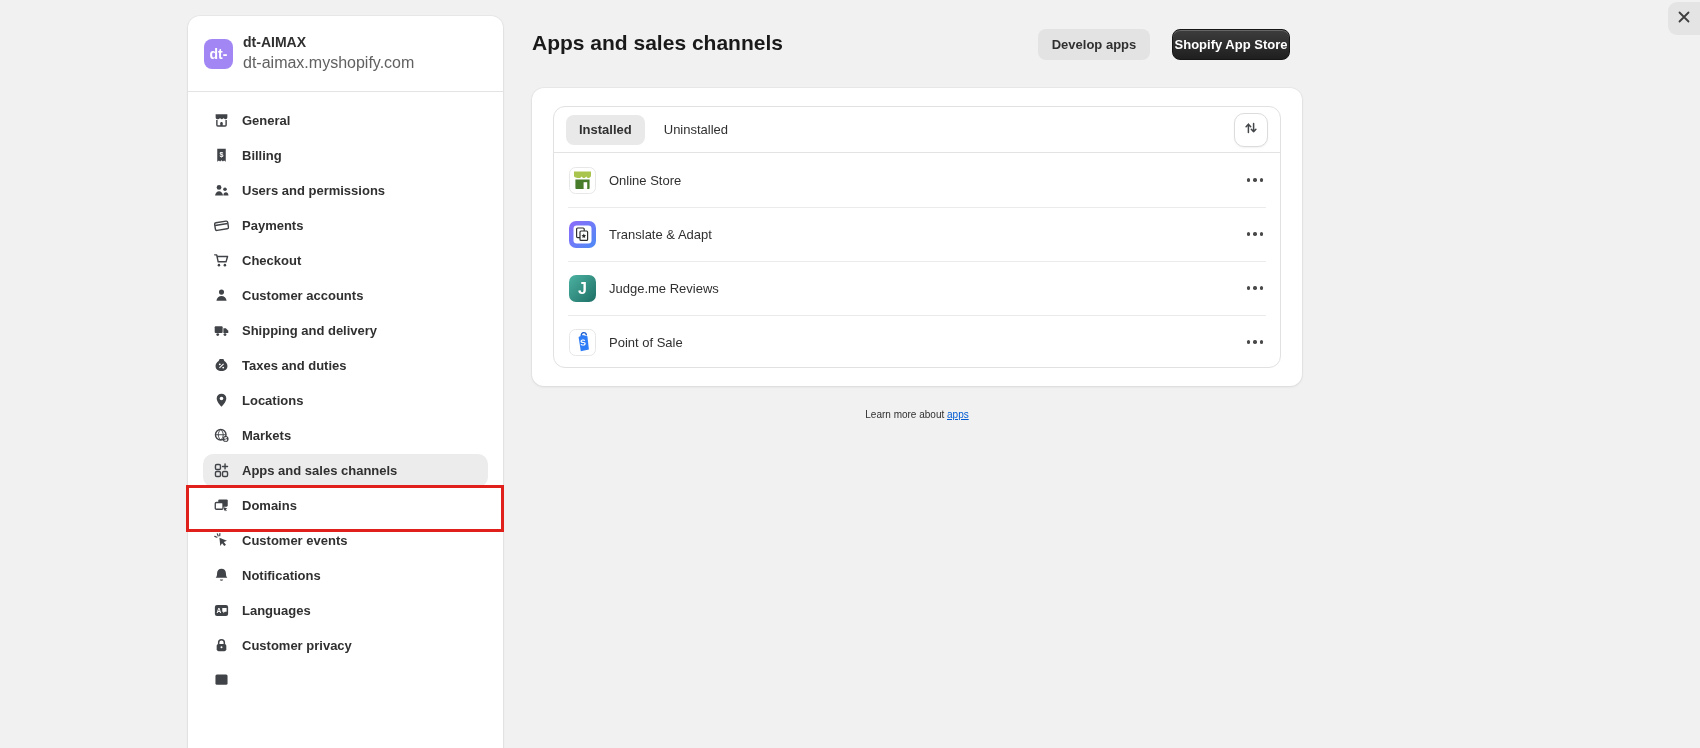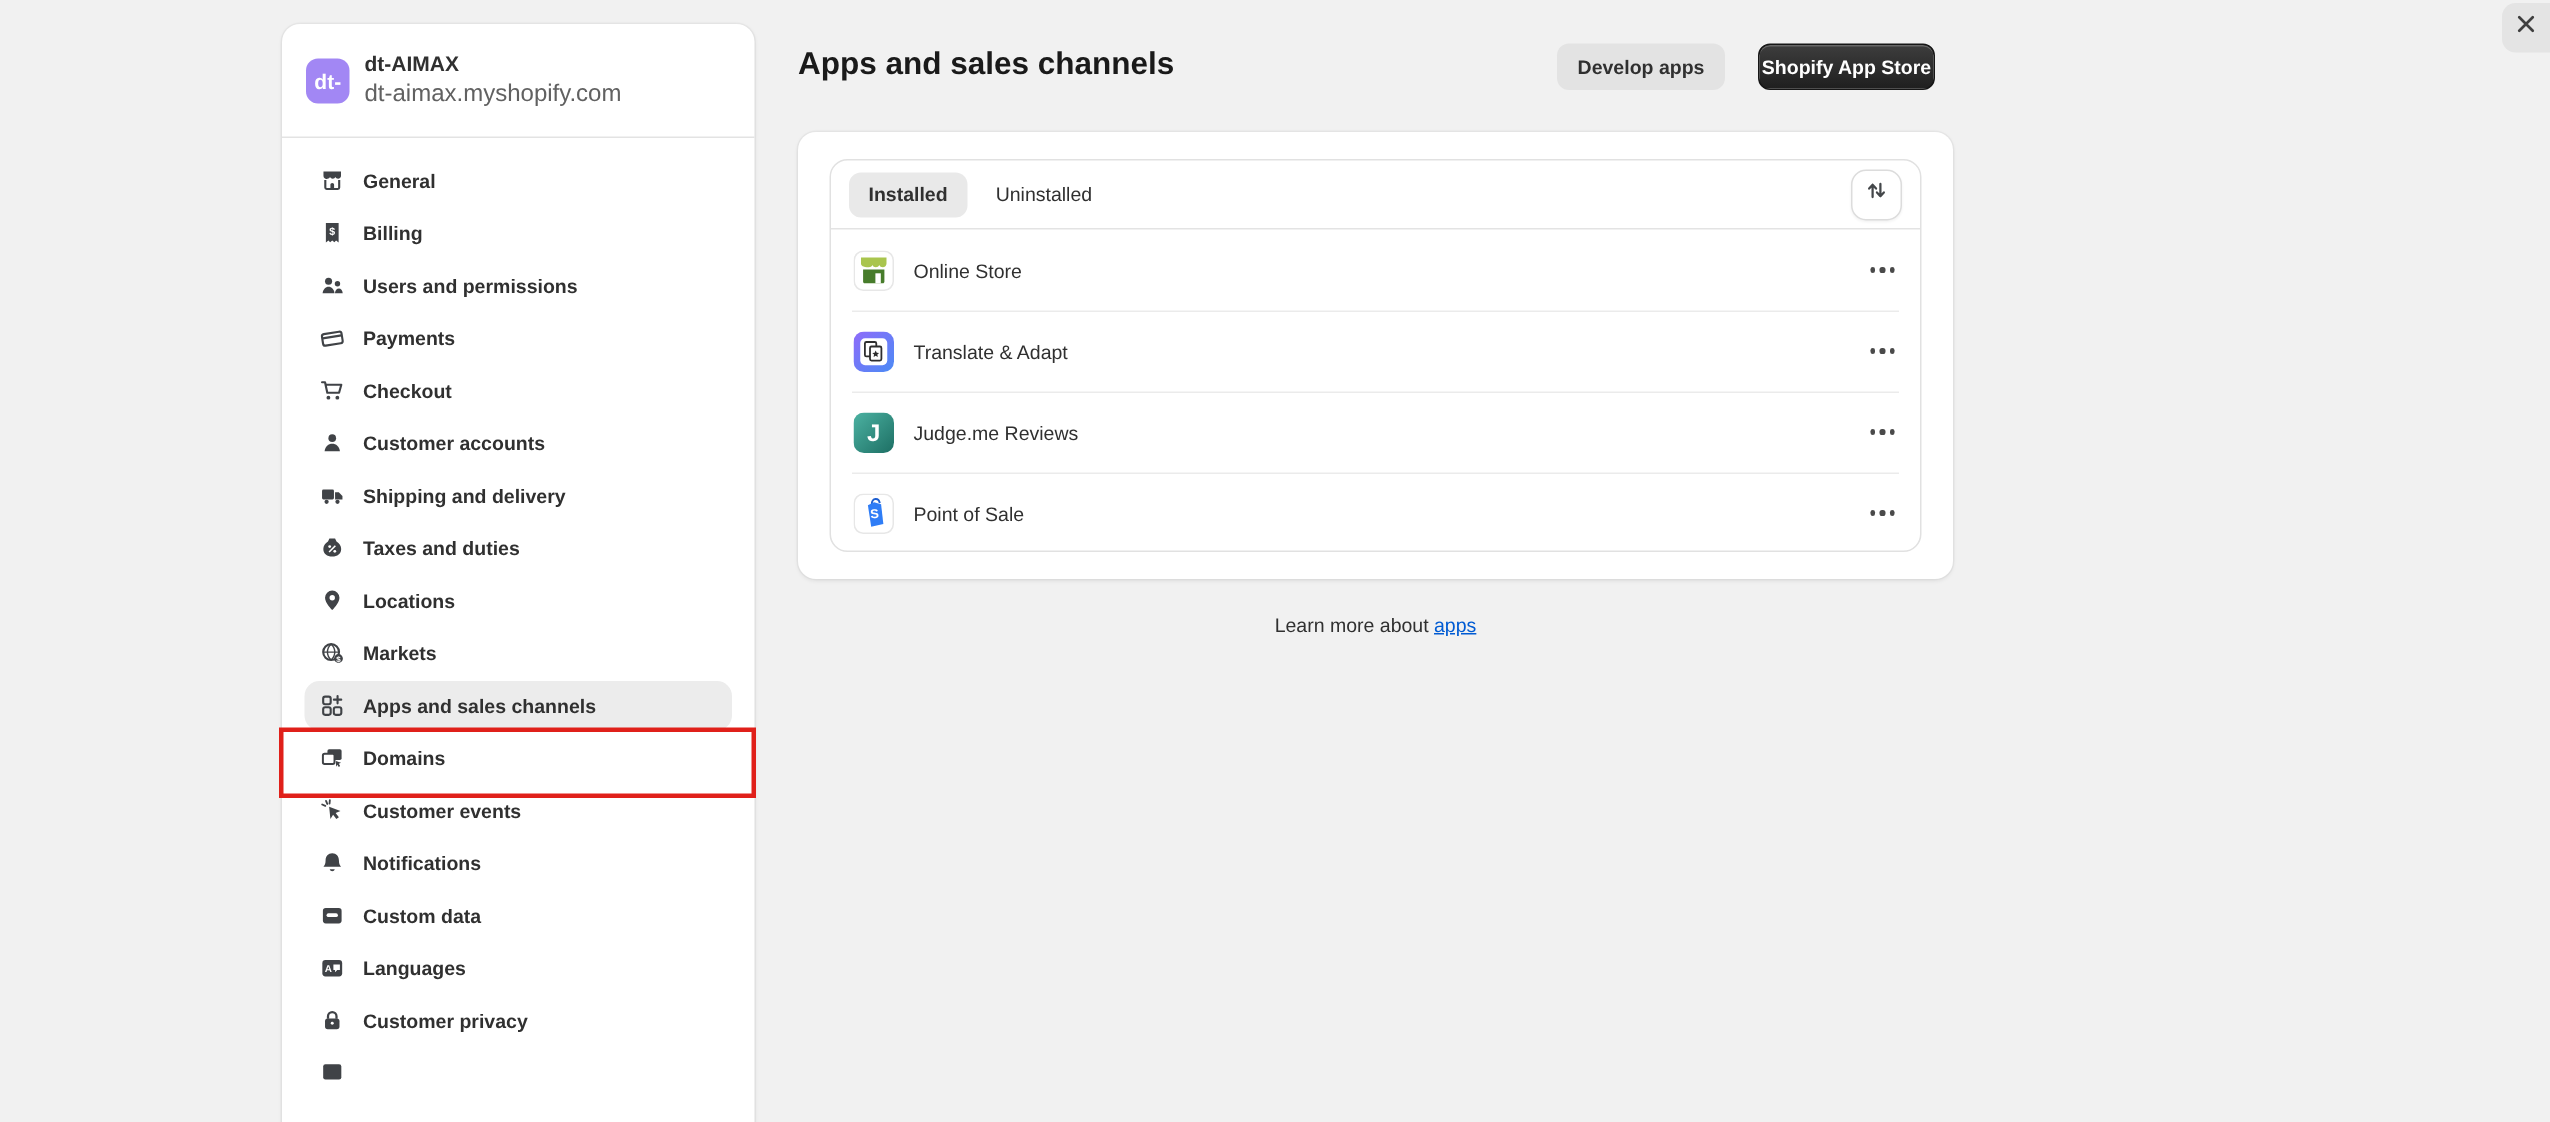--- a/index.html
+++ b/index.html
@@ -60,21 +60,21 @@
   .app-row + .app-row::before { content:""; position:absolute; left:14px; right:14px; top:0;
     height:1px; background:#ebebeb; }
   .app-ico { width:27px; height:27px; flex:none; }
   .app-ico svg { display:block; }
   .app-name { font-size:13px; font-weight:500; color:#303030; }
   .kebab { margin-left:auto; display:flex; gap:3px; padding:6px 2px; cursor:pointer; }
   .kebab i { width:3.4px; height:3.4px; border-radius:50%; background:#4a4a4a; display:block; }
 
   
   .learn-more { position:absolute; left:532px; top:409px; width:770px; text-align:center;
-    font-size:13px; color:#303030; }
+    font-size:10px; color:#303030; }
   .learn-more a { color:#005bd3; text-decoration:underline; cursor:pointer; }
 </style>
 </head>
 <body>
 
 <div class="screen">
 
   <div class="close-chip">
     <span>
       <svg width="14" height="14" viewBox="0 0 14 14">
@@ -245,29 +245,20 @@
       <div class="nav-item">
         <span class="nav-ico">
           <svg viewBox="0 0 18 18" width="17" height="17" fill="currentColor">
               <path d="M9 1.9c2.9 0 4.7 2.1 4.7 5 0 2.5.6 3.5 1.5 4.5H2.8c.9-1 1.5-2 1.5-4.5 0-2.9 1.8-5 4.7-5z"></path>
               <path d="M7.2 13.2a1.85 1.85 0 0 0 3.6 0z"></path>
             </svg>
         </span>
         <span>Notifications</span>
       </div>
 
-      <div class="nav-item">
-        <span class="nav-ico">
-          <svg viewBox="0 0 18 18" width="17" height="17">
-              <rect x="2.4" y="3.6" width="13.2" height="10.8" rx="2" fill="currentColor"></rect>
-              <rect x="5" y="7.3" width="8" height="2.6" rx="1.3" fill="#fff"></rect>
-            </svg>
-        </span>
-        <span>Custom data</span>
-      </div>
 
       <div class="nav-item">
         <span class="nav-ico">
           <svg viewBox="0 0 18 18" width="17" height="17">
               <rect x="2" y="3.2" width="14" height="11.6" rx="2.2" fill="currentColor"></rect>
               <text x="6.3" y="11.7" text-anchor="middle" font-size="7" font-weight="700" fill="#fff" font-family="Liberation Sans,sans-serif">A</text>
               <path fill="#fff" d="M9.8 6.4h4.6v3.8h-1.9l-1.5 1.6v-1.6h-1.2z"></path>
             </svg>
         </span>
         <span>Languages</span>

